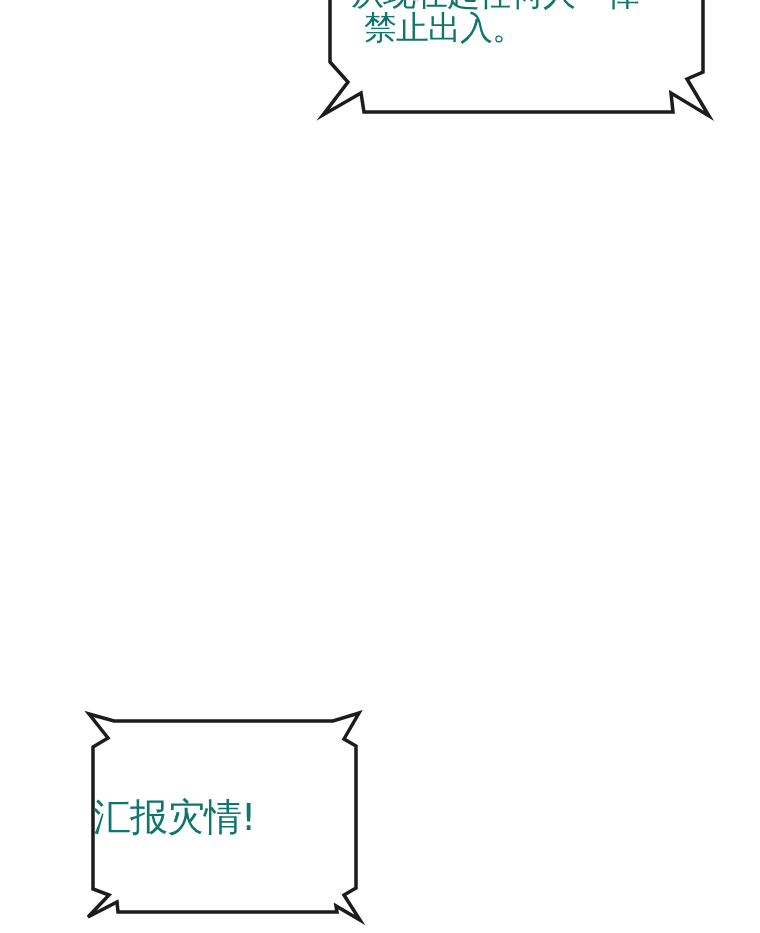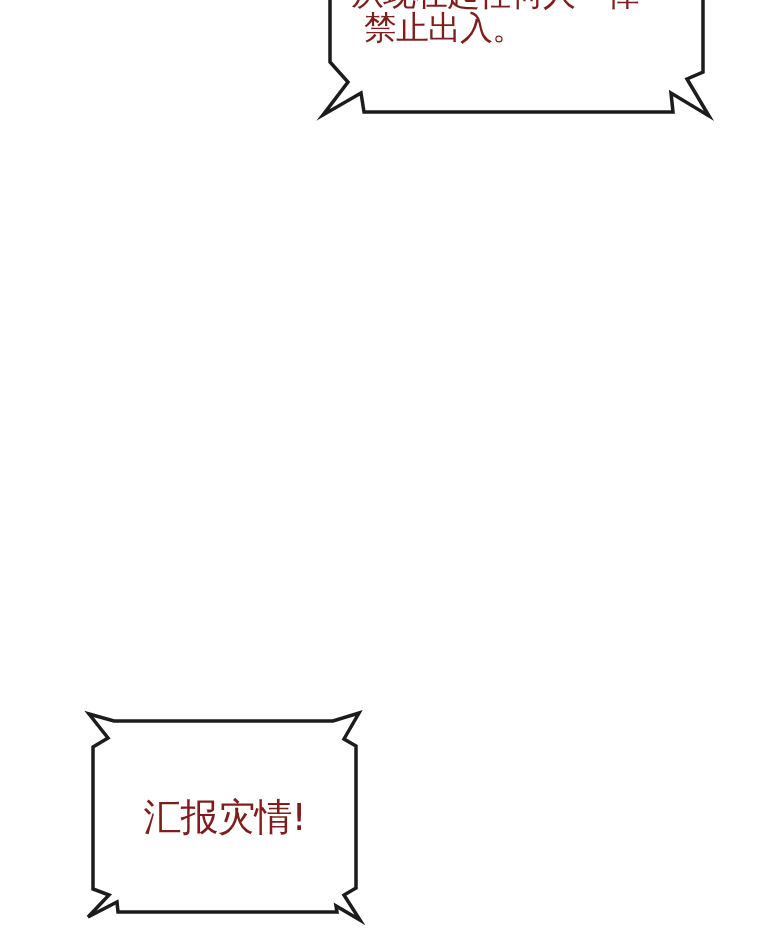--- a/index.html
+++ b/index.html
@@ -25,21 +25,21 @@
   }
   .bubble-path {
     fill: #ffffff;
     stroke: #1c1c1c;
     stroke-width: 3.5;
     stroke-linejoin: miter;
     stroke-miterlimit: 6;
   }
   .dialog {
     position: absolute;
-    color: #7f1d1d;
+    color: #0f766e;
     white-space: nowrap;
     letter-spacing: -1px;
   }
   .dialog-top-line1 {
     left: 351px;
     top: -23px;
     font-size: 33px;
     line-height: 33px;
   }
   .dialog-top-line2 {
@@ -49,21 +49,21 @@
     line-height: 33px;
   }
   .dialog-bottom-box {
     position: absolute;
     left: 93px;
     top: 721px;
     width: 263px;
     height: 191px;
     display: flex;
     align-items: center;
-    justify-content: center;
+    justify-content: flex-start;
   }
   .dialog-bottom-text {
     position: static;
     font-size: 38px;
     line-height: 40px;
   }
 </style>
 </head>
 <body>
 

